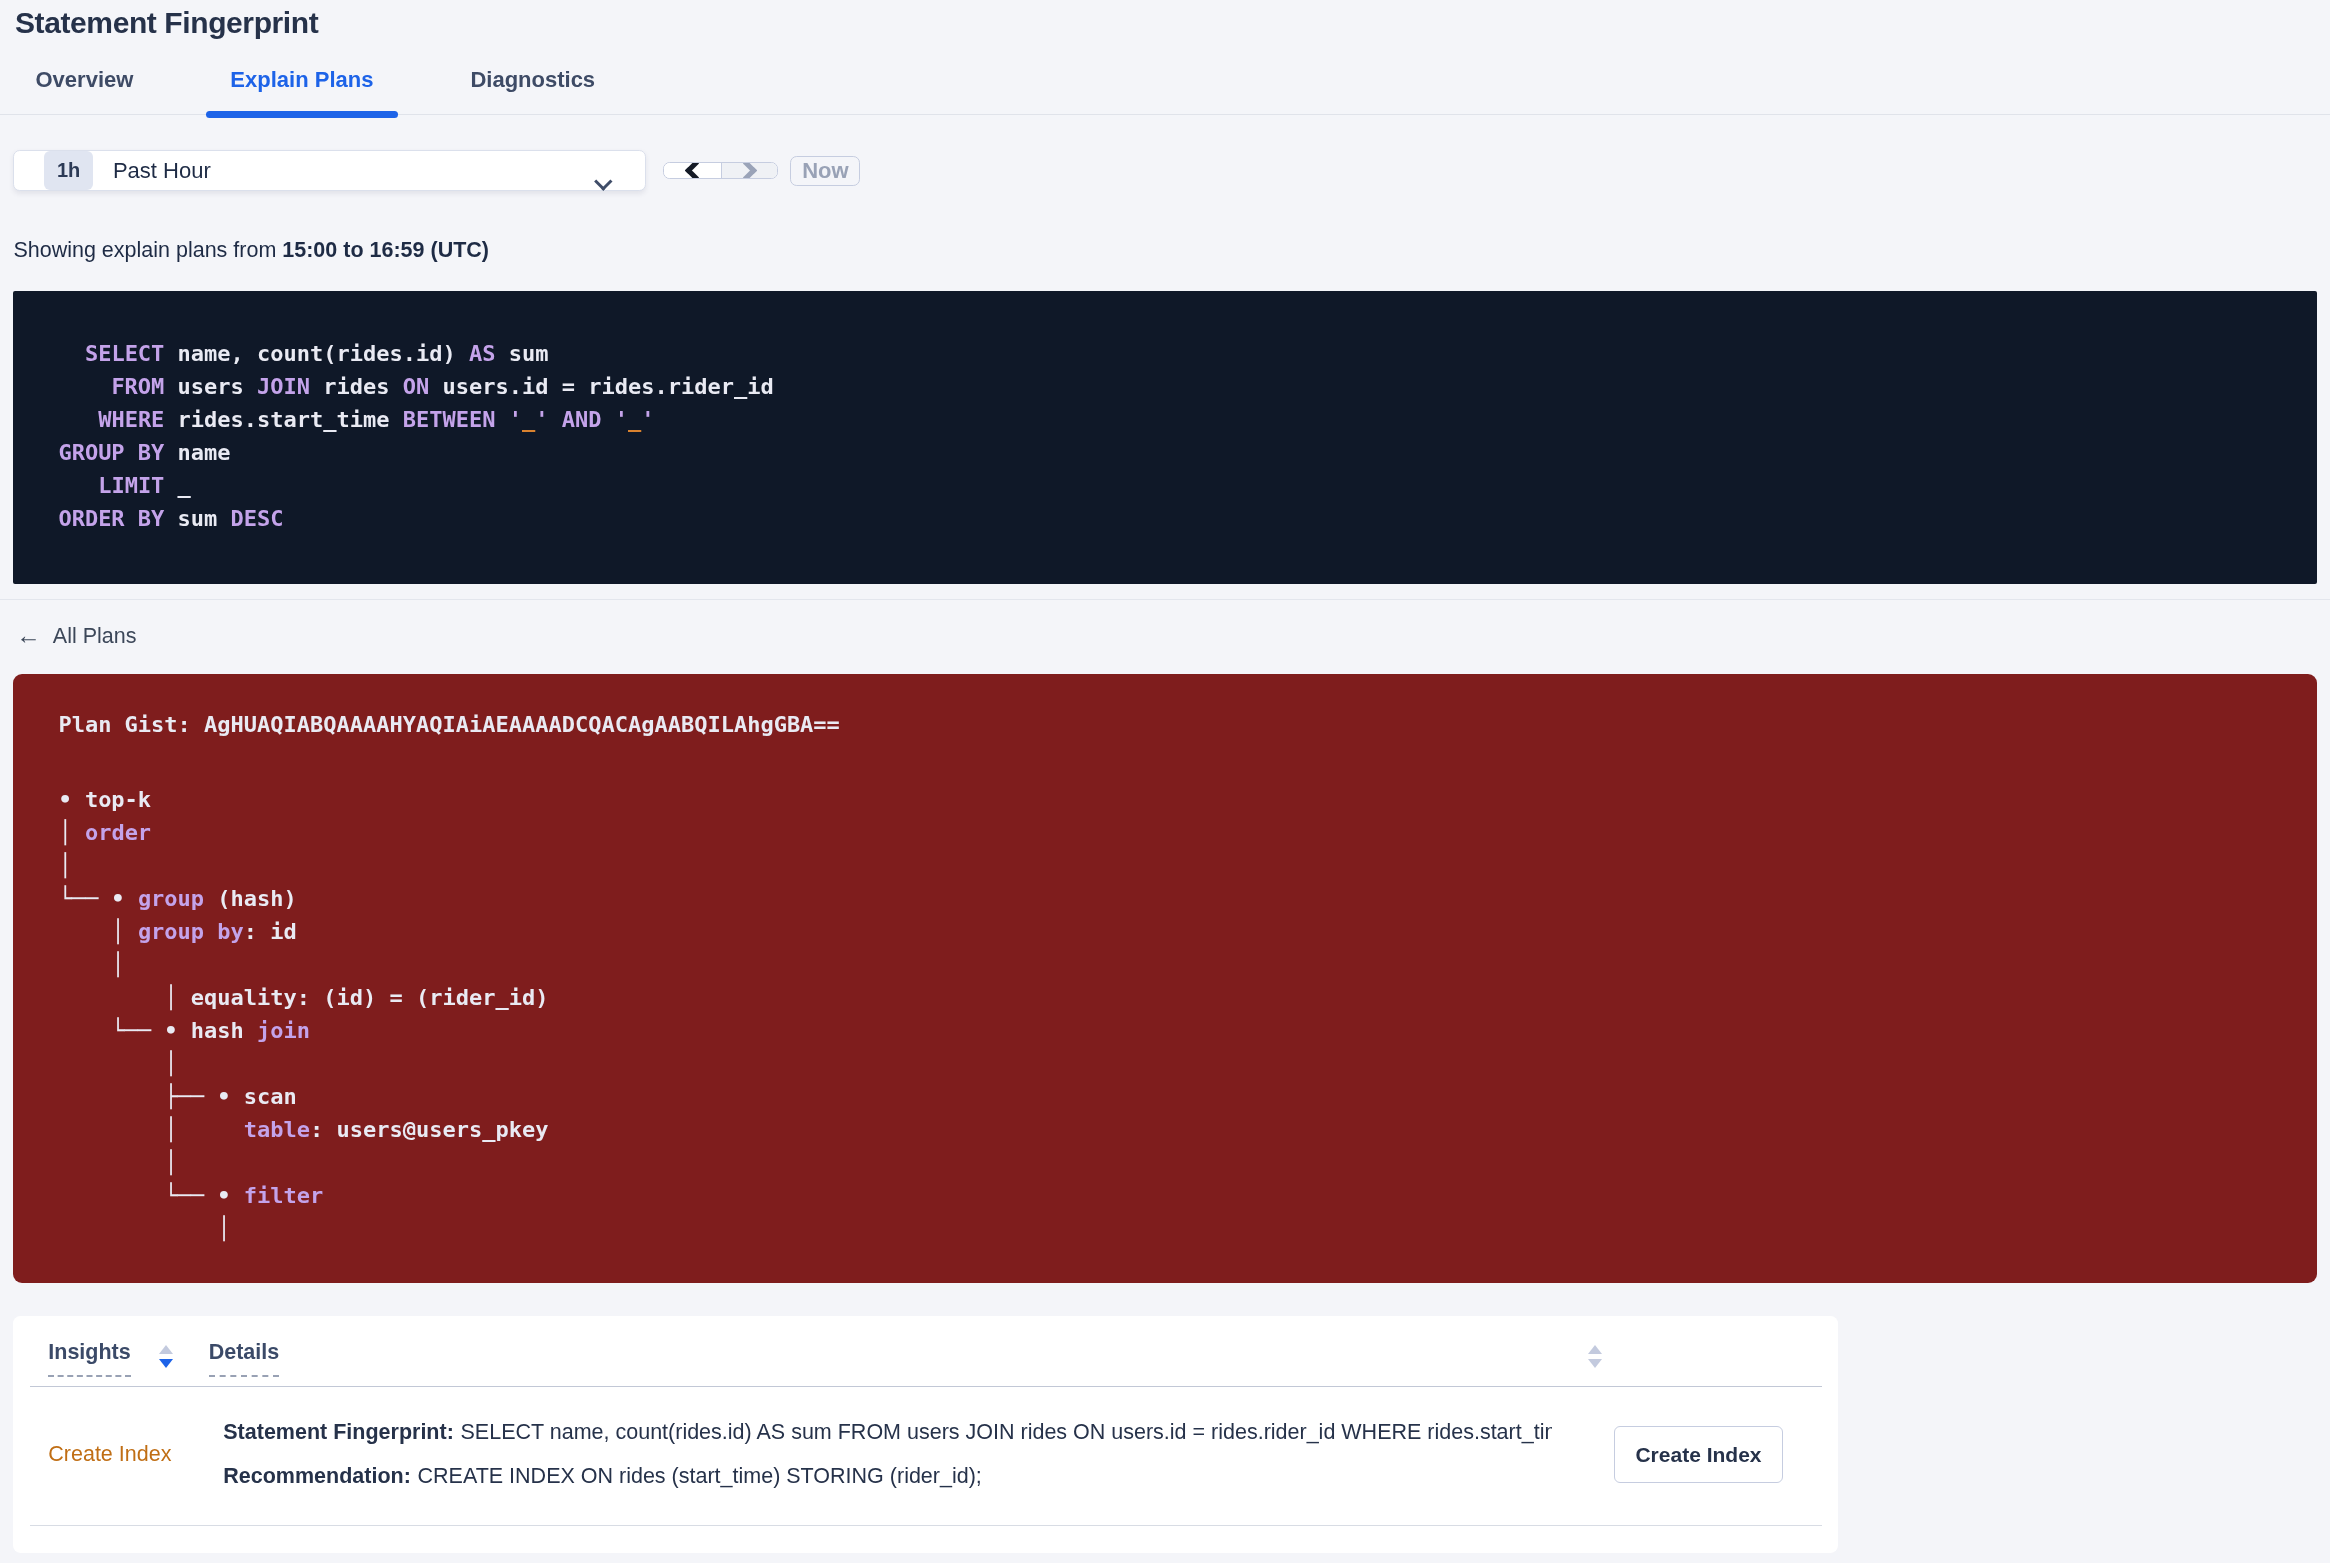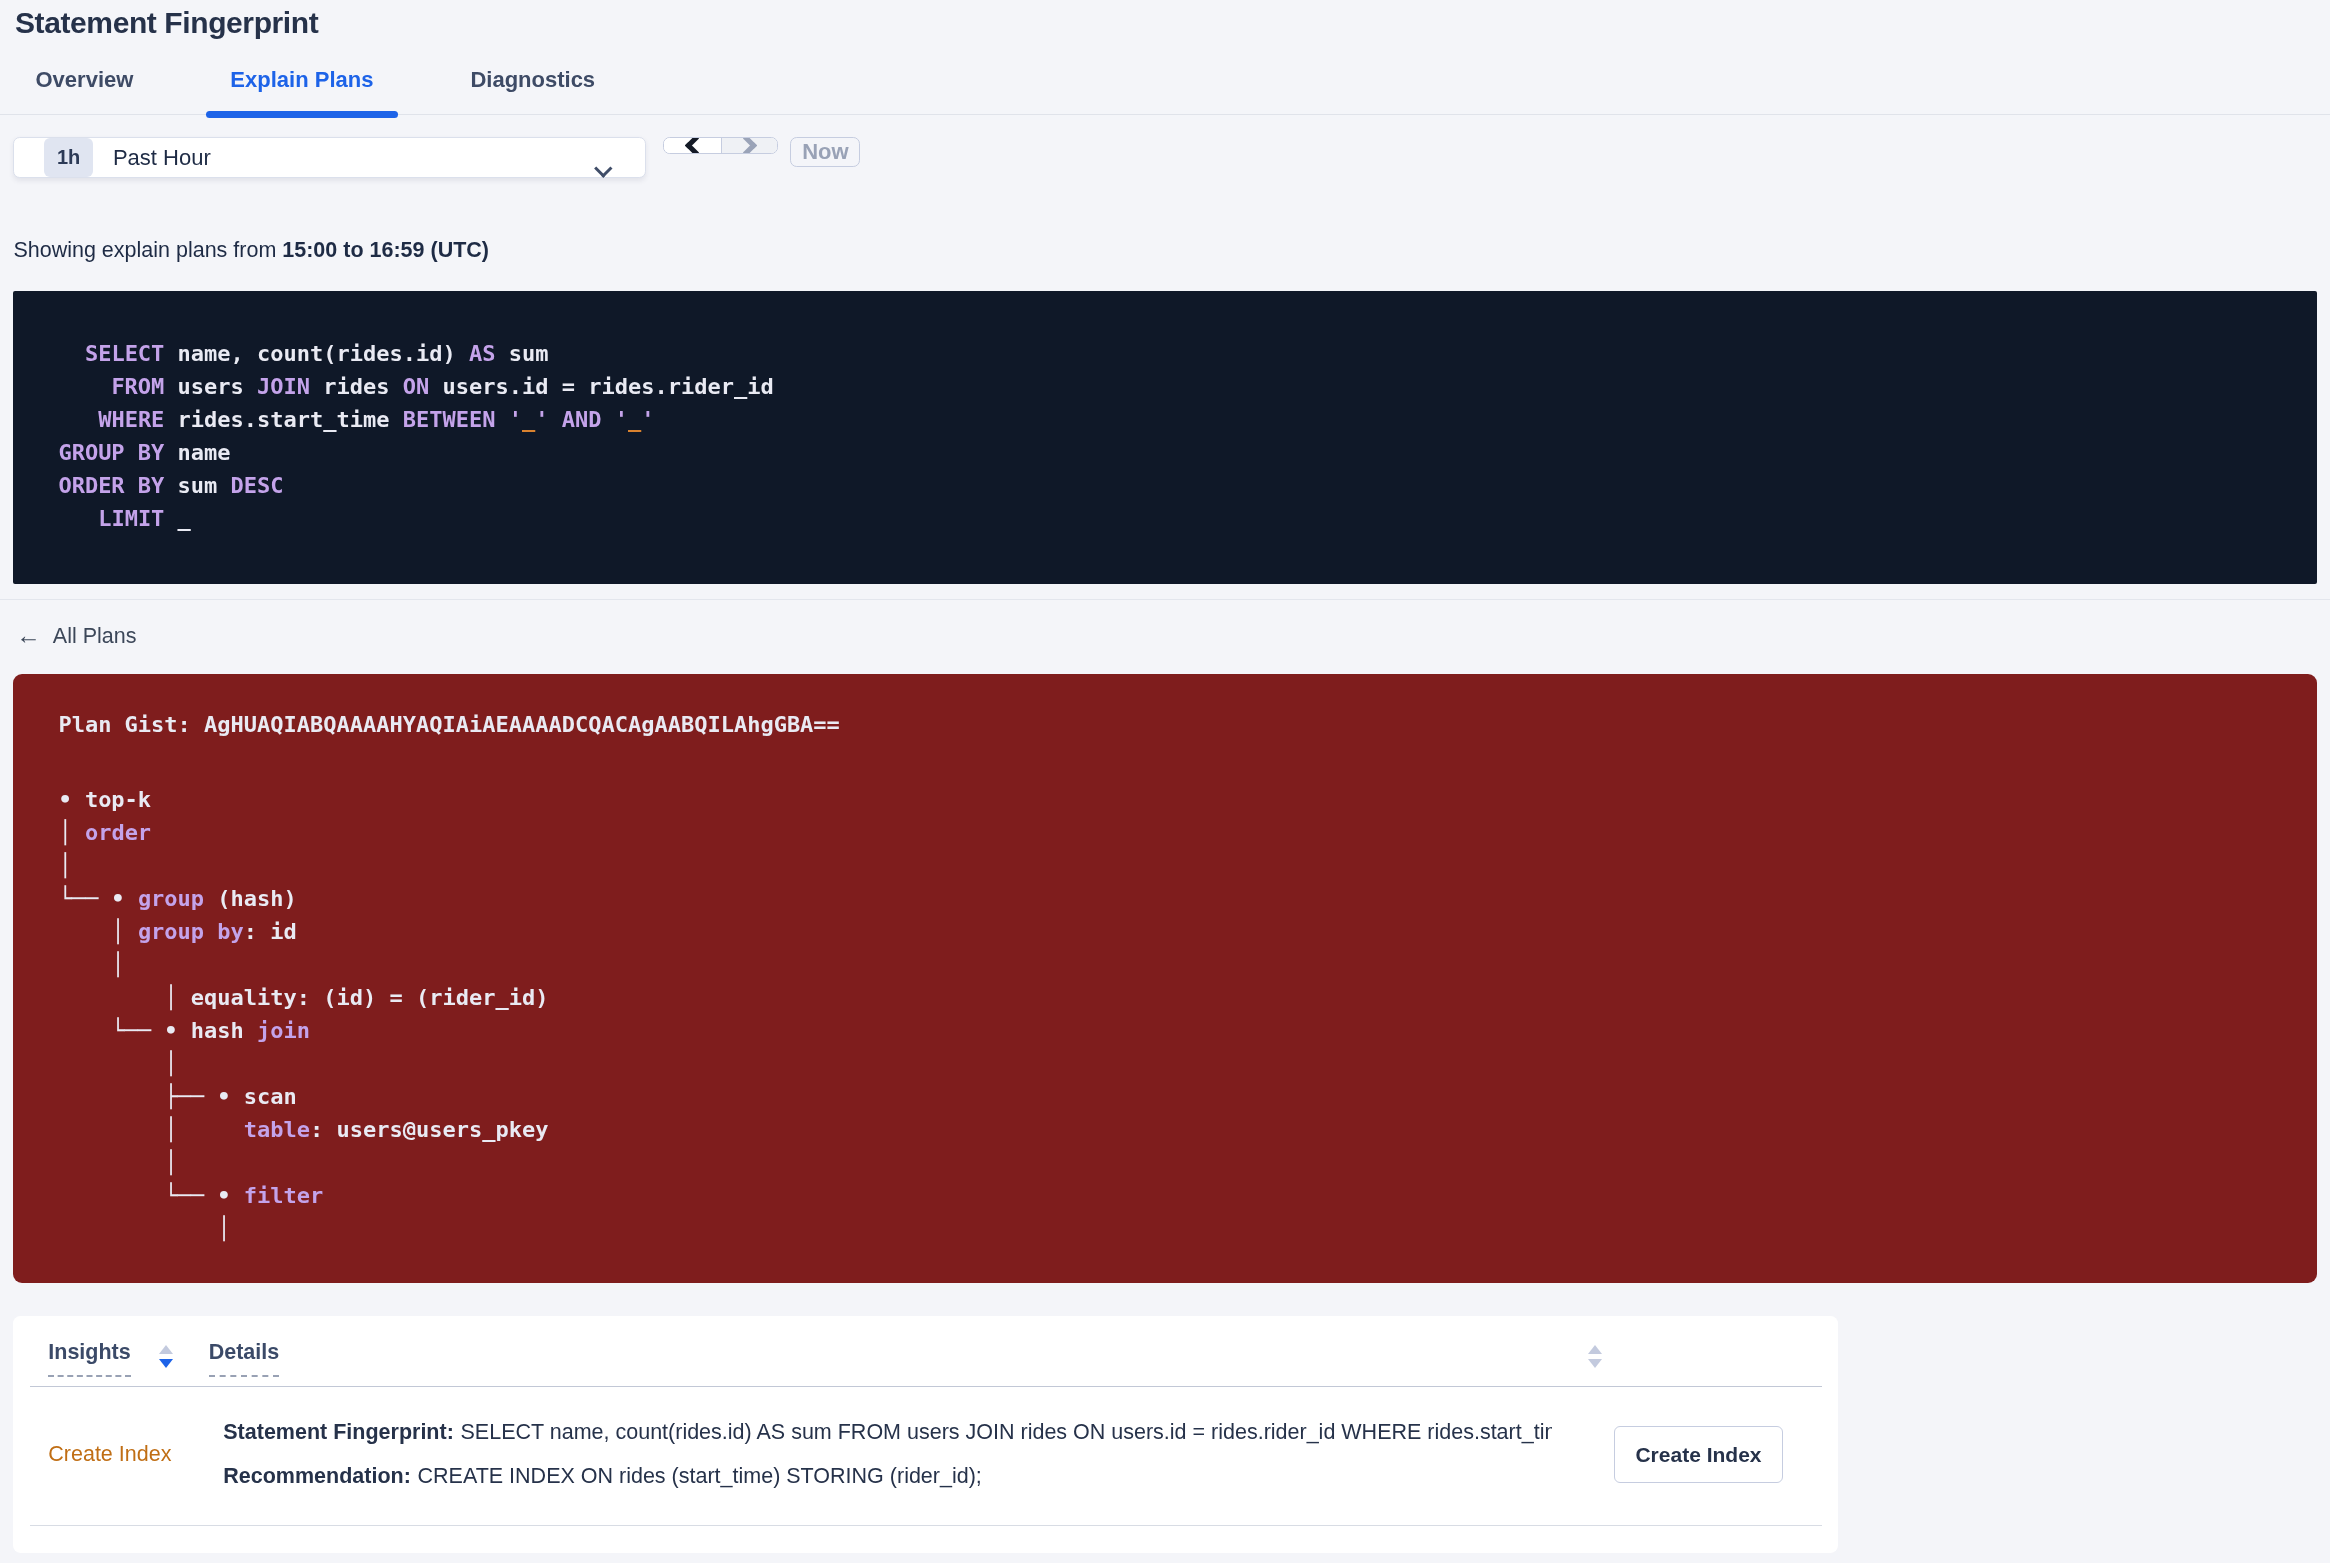--- a/index.html
+++ b/index.html
@@ -27,21 +27,21 @@
     padding: 9px 24.5px 21px;
     font-size: 22px; font-weight: 600; color: #3e4b66;
     position: relative; cursor: pointer;
   }
   .tab.active { color: #1d63e8; }
   .tab.active::after {
     content: ""; position: absolute; left: 0; right: 0; bottom: -3.7px;
     height: 6.7px; border-radius: 3.7px; background: #1d63e8;
   }
   
-  .controls { display: flex; margin: 22px 13.4px 0; height: 67px; align-items: flex-start; }
+  .controls { display: flex; margin: 22px 13.4px 0; height: 67px; align-items: center; }
   .select {
     width: 633px; background: #fff;
     border: 1.5px solid #dbe0ec; border-radius: 6.7px;
     box-shadow: 0 2.2px 5.2px rgba(50,60,90,.09);
     display: flex; align-items: center; position: relative; cursor: pointer;
   }
   .badge {
     margin-left: 30px; background: #e0e5f1; border-radius: 6px;
     padding: 8.2px 12.6px; font-weight: 700; font-size: 20px; color: #2c3a56;
   }
@@ -170,22 +170,22 @@
 <div class="summary">
   <span>Showing explain plans from </span><b>15:00 to 16:59 (UTC)</b>
 </div>
 
 <div class="code-panel">
   <div class="code">
       <div class="code-line"><span class="tok-p">  </span><span class="tok-k">SELECT</span><span class="tok-p"> name, count(rides.id) </span><span class="tok-k">AS</span><span class="tok-p"> sum</span></div>
       <div class="code-line"><span class="tok-p">    </span><span class="tok-k">FROM</span><span class="tok-p"> users </span><span class="tok-k">JOIN</span><span class="tok-p"> rides </span><span class="tok-k">ON</span><span class="tok-p"> users.id = rides.rider_id</span></div>
       <div class="code-line"><span class="tok-p">   </span><span class="tok-k">WHERE</span><span class="tok-p"> rides.start_time </span><span class="tok-k">BETWEEN</span><span class="tok-p"> </span><span class="tok-q">'</span><span class="tok-o">_</span><span class="tok-q">'</span><span class="tok-p"> </span><span class="tok-k">AND</span><span class="tok-p"> </span><span class="tok-q">'</span><span class="tok-o">_</span><span class="tok-q">'</span></div>
       <div class="code-line"><span class="tok-k">GROUP BY</span><span class="tok-p"> name</span></div>
+      <div class="code-line"><span class="tok-p">   </span><span class="tok-k">LIMIT</span><span class="tok-p"> _</span></div>
       <div class="code-line"><span class="tok-k">ORDER BY</span><span class="tok-p"> sum </span><span class="tok-k">DESC</span></div>
-      <div class="code-line"><span class="tok-p">   </span><span class="tok-k">LIMIT</span><span class="tok-p"> _</span></div>
     </div>
 </div>
 
 <div class="divider"></div>
 
 <a class="all-plans">
   <span class="arrow">←</span>
   <span>All Plans</span>
 </a>
 

